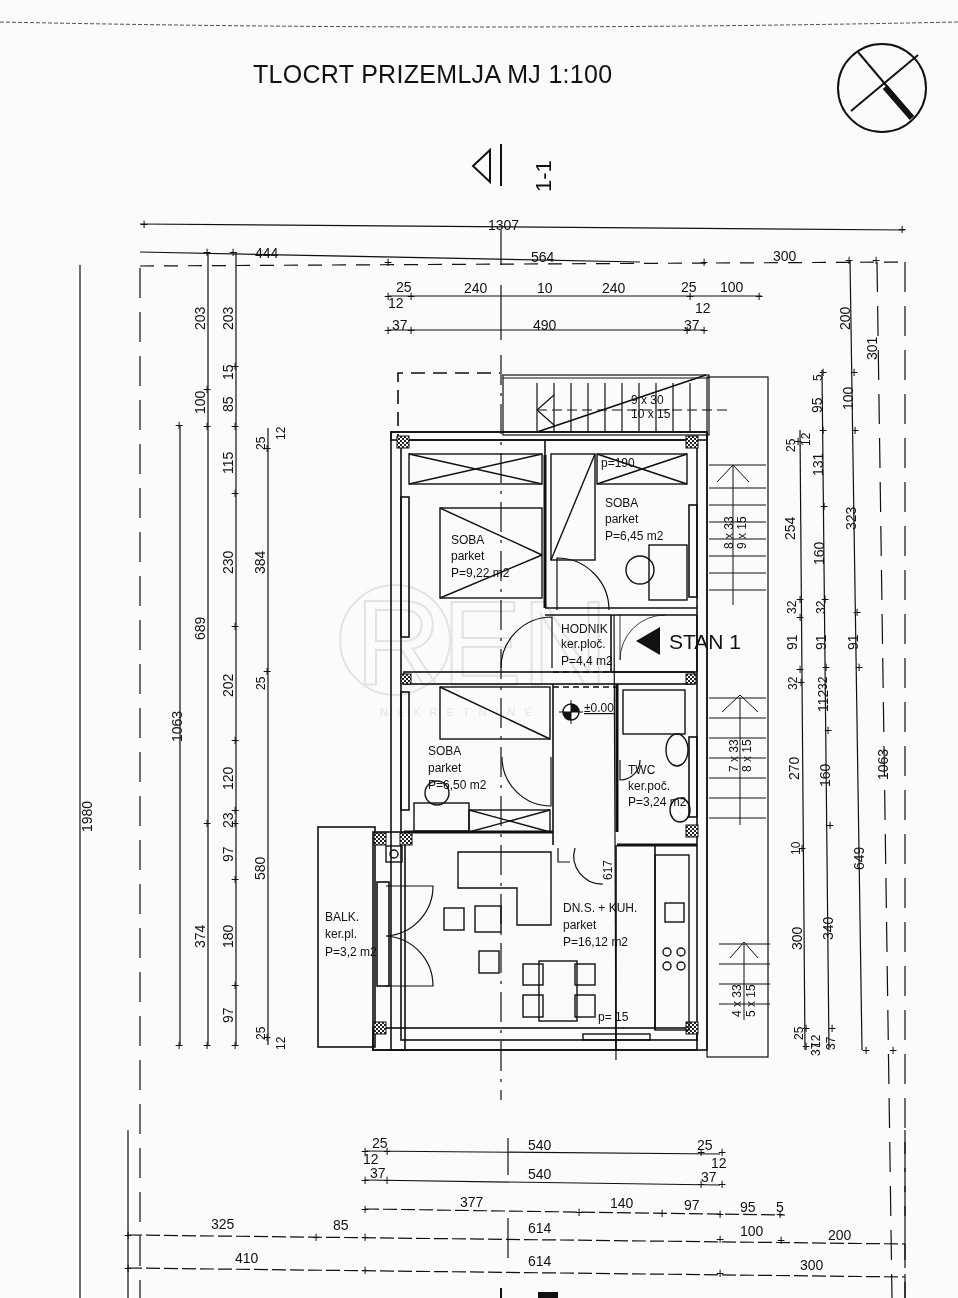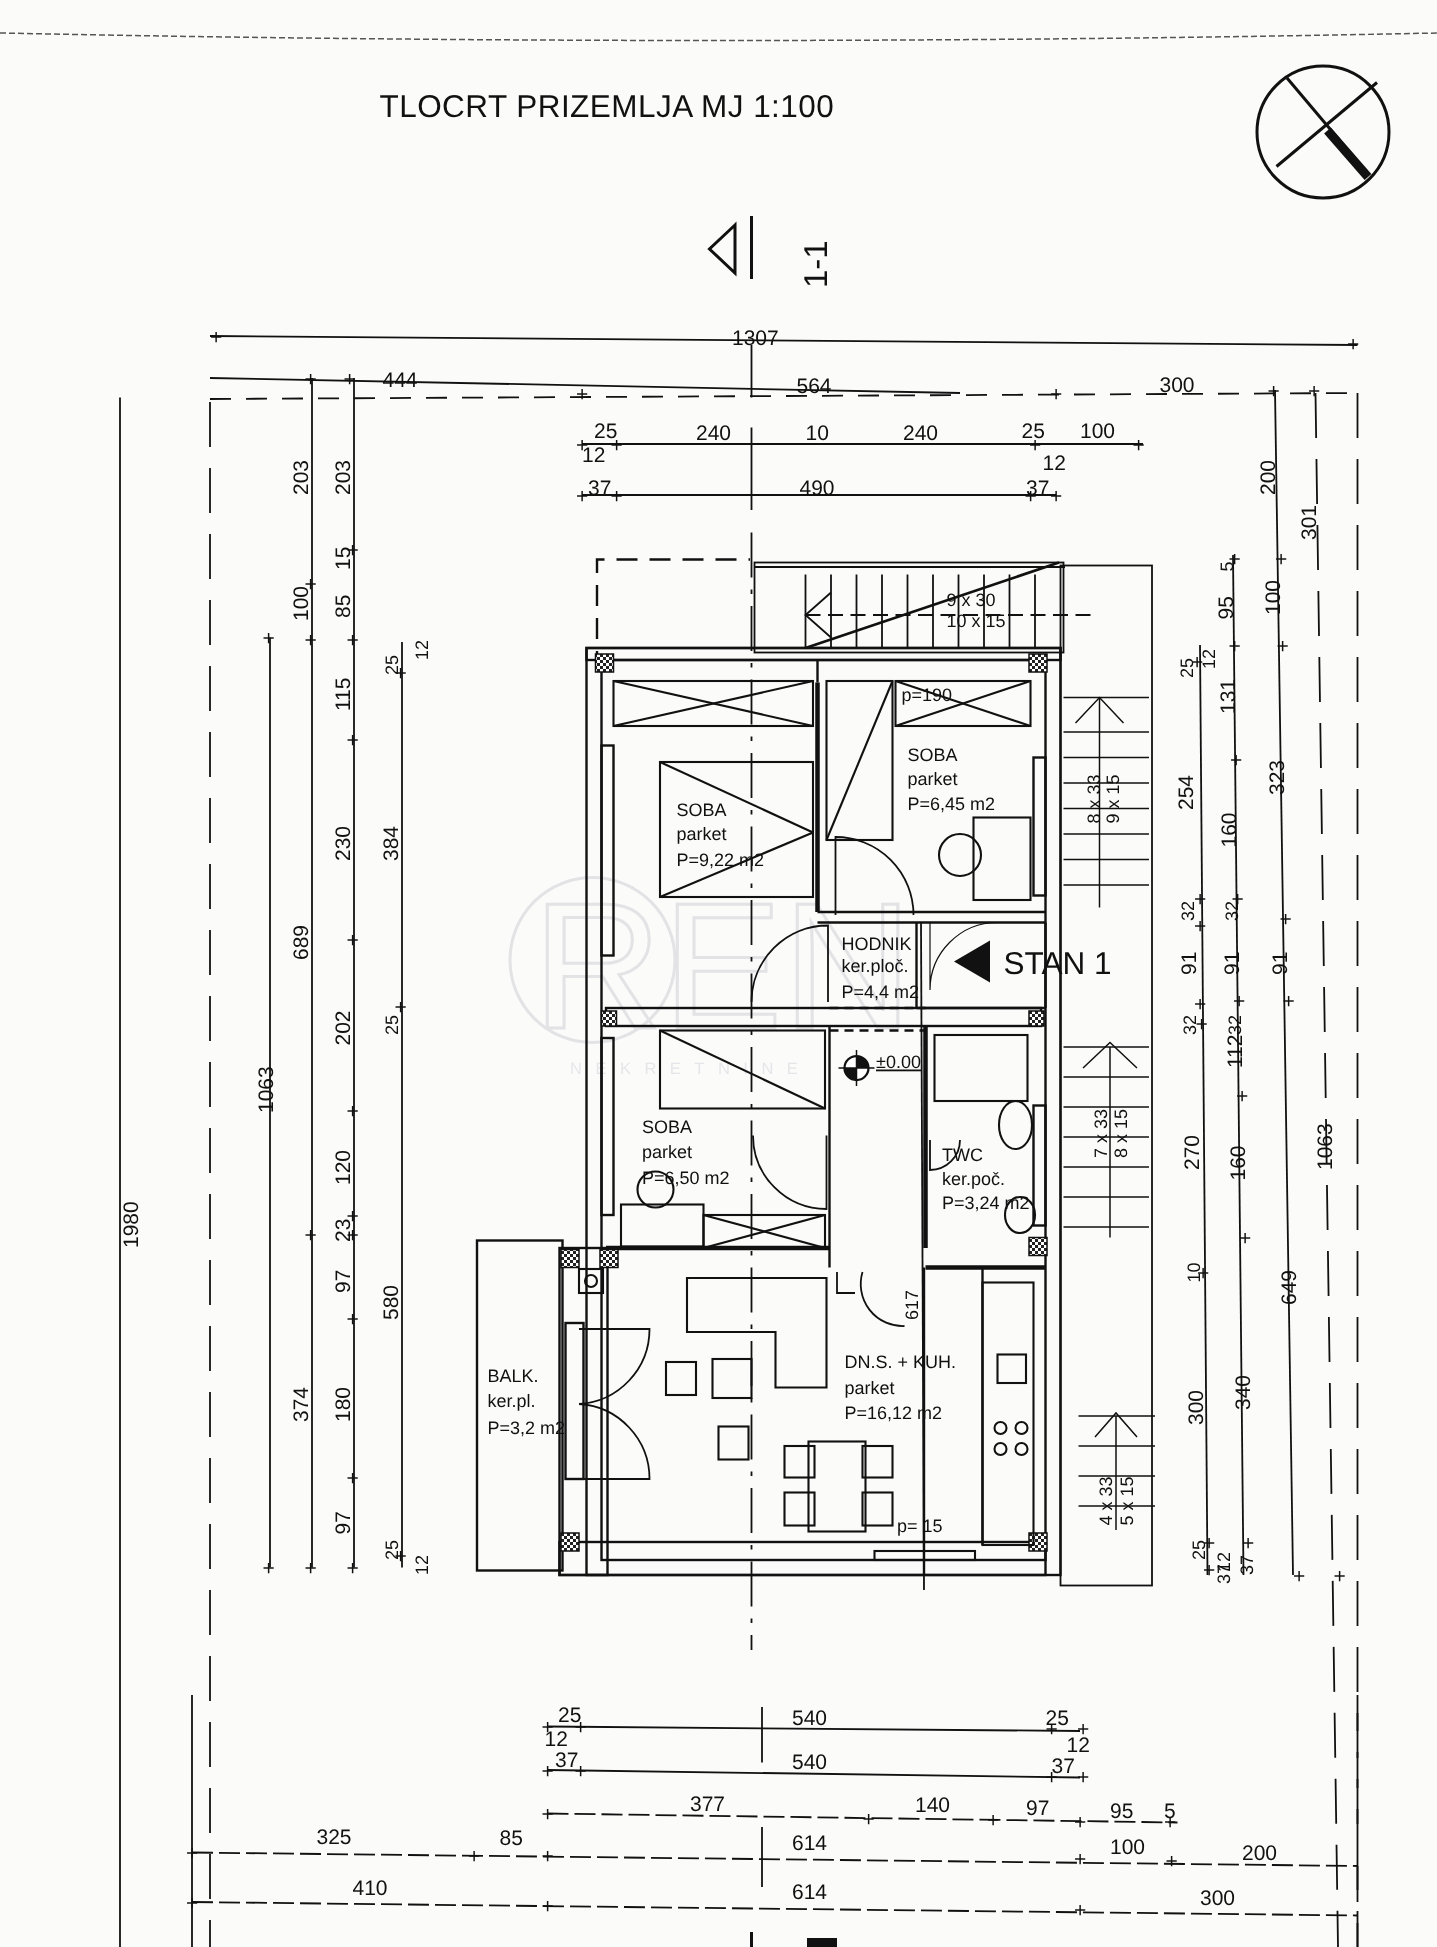--- a/index.html
+++ b/index.html
@@ -1,19 +1,19 @@
 <!DOCTYPE html>
 <html><head>
 <meta charset="utf-8">
 <style>
   html, body { margin: 0; padding: 0; background: #fbfbfa; }
   body { width: 958px; height: 1298px; position: relative; overflow: hidden;
          font-family: "Liberation Sans", sans-serif; color: #111; }
   #plan { position: absolute; left: 0; top: 0; }
-  .title { position: absolute; left: 253px; top: 60px; font-size: 21px; letter-spacing: 0.3px;
+  .title { position: absolute; left: 253px; top: 60px; font-size: 25px; letter-spacing: 0.3px;
            font-family: "Liberation Sans", sans-serif; color: #111; white-space: nowrap; }
   svg text { font-family: "Liberation Sans", sans-serif; fill: #111; }
   .dim { font-size: 14px; }
   .dimsm { font-size: 12px; }
   .room { font-size: 12px; }
   .stan { font-size: 21px; }
   .wm { font-size: 120px; fill: none; stroke: #e3e3e6; stroke-width: 2; }
   .wmsm { font-size: 11px; fill: #e6e6ea; letter-spacing: 9px; }
 </style>
 </head>

